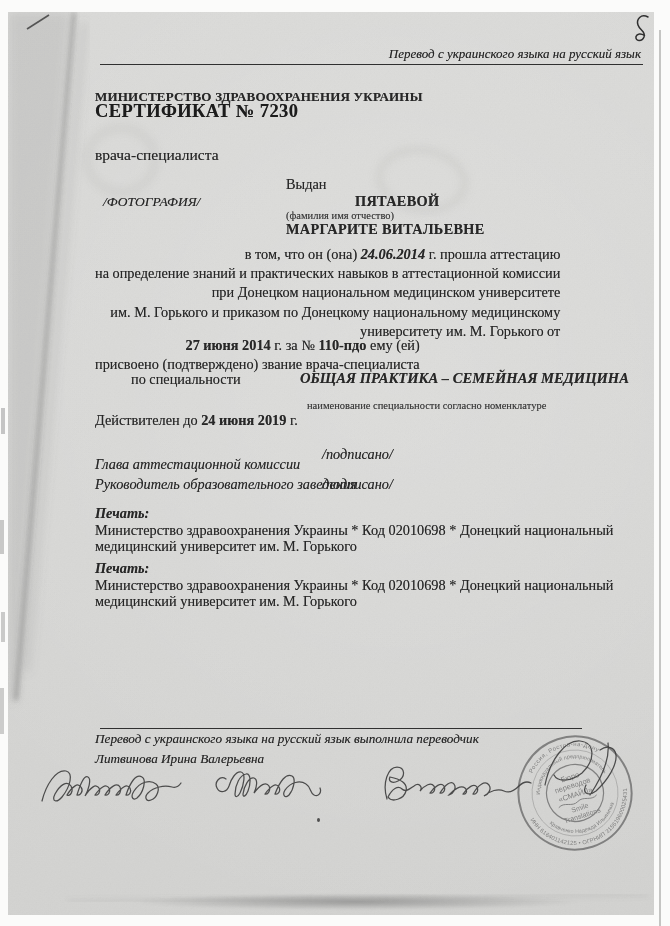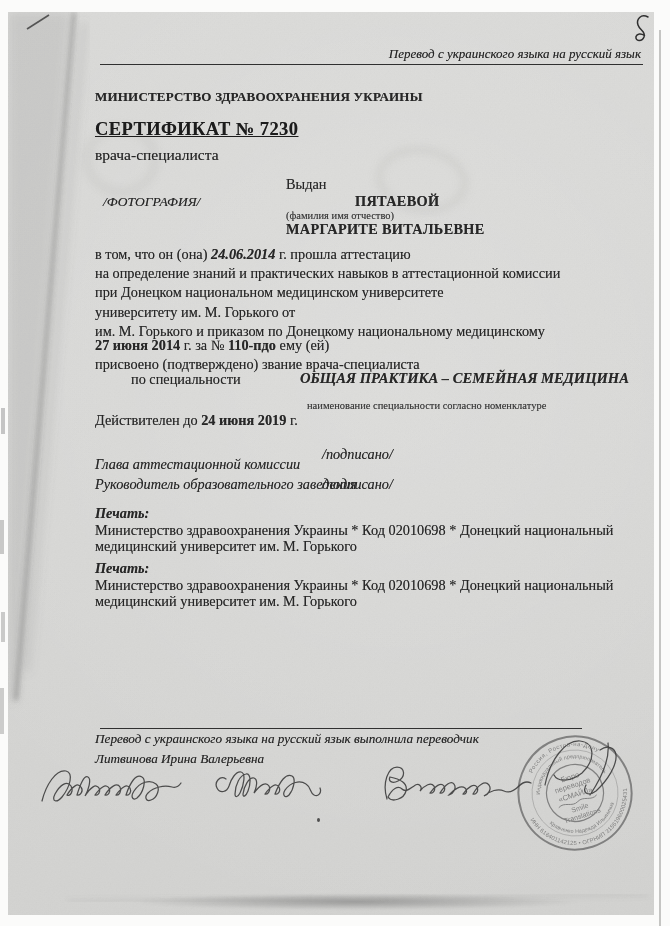--- a/index.html
+++ b/index.html
@@ -10,21 +10,21 @@
     background:
       radial-gradient(ellipse 120% 90% at 60% 40%, rgba(255,255,255,.16), rgba(0,0,0,0) 70%),
       linear-gradient(173deg,#d9d9d7 0%,#d6d6d4 55%,#d2d2d0 100%);
     }
   .abs{position:absolute;}
   .txt{color:#272727;white-space:nowrap;text-shadow:0 0 .45px rgba(45,45,45,.55);}
   .b{font-weight:bold;}
   .i{font-style:italic;}
   .bi{font-weight:bold;font-style:italic;}
   .body-size{font-size:14.3px;}
-  .line{height:19.2px;}
+  .line{height:19.2px;text-align:right;}
   .small{font-size:10.5px;color:#3c3c3c;}
   .center-col{left:95px;width:520px;text-align:left;}
   .rule{background:#303030;height:1.5px;}
   .ghost{border-radius:50%;pointer-events:none;}
   svg{display:block;}
   .grain{position:absolute;left:0;top:0;pointer-events:none;}
 </style>
 </head>
 <body>
 
@@ -72,35 +72,35 @@
   <svg class="abs" style="left:628px;top:12px;" width="28" height="32" viewBox="0 0 28 32">
     <title>2</title>
     <path d="M20,5 C13,1.5 8,7 10,13 C12,19 18,19 16,25 C14,30 7,29.5 8,24.5 C9,21.5 13,21 16.5,23.5" fill="none" stroke="#2e2e2e" stroke-width="1.5" stroke-linecap="round"></path>
   </svg>
 
   <div class="abs txt i" style="right:29px;top:46px;font-size:13px;">Перевод с украинского языка на русский язык</div>
   <div class="abs rule" style="left:100px;top:63.5px;width:543px;"></div>
 
   <div class="abs txt b center-col" style="top:89px;font-size:13px;letter-spacing:.2px;">МИНИСТЕРСТВО ЗДРАВООХРАНЕНИЯ УКРАИНЫ</div>
 
-  <div class="abs txt b center-col" style="top:119px;font-size:18.5px;letter-spacing:.4px;color:#1c1c1c;text-decoration:underline;">СЕРТИФИКАТ № 7230</div>
+  <div class="abs txt b center-col" style="top:101px;font-size:18.5px;letter-spacing:.4px;color:#1c1c1c;">СЕРТИФИКАТ № 7230</div>
   <div class="abs txt center-col" style="top:146px;font-size:15.5px;">врача-специалиста</div>
 
   <div class="abs txt i" style="left:103px;top:194px;font-size:13.5px;">/ФОТОГРАФИЯ/</div>
   <div class="abs txt body-size" style="left:286px;top:176px;">Выдан</div>
   <div class="abs txt b body-size" style="left:355px;top:193px;letter-spacing:.3px;">ПЯТАЕВОЙ</div>
   <div class="abs txt small" style="left:286px;top:210px;">(фамилия имя отчество)</div>
   <div class="abs txt b body-size" style="left:286px;top:221px;letter-spacing:.3px;">МАРГАРИТЕ ВИТАЛЬЕВНЕ</div>
 
   <div class="abs txt body-size" style="left:95px;top:246px;">
     <div class="line"><span>в том, что он (она) </span><span class="bi">24.06.2014</span><span> г. прошла аттестацию</span></div>
     <div class="line"><span>на определение знаний и практических навыков в аттестационной комиссии</span></div>
     <div class="line"><span>при Донецком национальном медицинском университете</span></div>
+    <div class="line"><span>им. М. Горького и приказом по Донецкому национальному медицинскому</span></div>
     <div class="line"><span>университету им. М. Горького от</span></div>
-    <div class="line"><span>им. М. Горького и приказом по Донецкому национальному медицинскому</span></div>
   </div>
 
   <div class="abs txt body-size" style="left:95px;top:337px;">
     <div class="line"><span class="b">27 июня 2014</span><span> г. за № </span><span class="b">110-пдо</span><span> ему (ей)</span></div>
     <div class="line"><span>присвоено (подтверждено) звание врача-специалиста</span></div>
   </div>
   <div class="abs txt body-size" style="left:95px;top:371px;margin-left:36px;">по специальности</div>
   <div class="abs txt bi" style="left:300px;top:370px;font-size:14.6px;">ОБЩАЯ ПРАКТИКА – СЕМЕЙНАЯ МЕДИЦИНА</div>
   <div class="abs txt small" style="left:307px;top:400px;">наименование специальности согласно номенклатуре</div>
 

